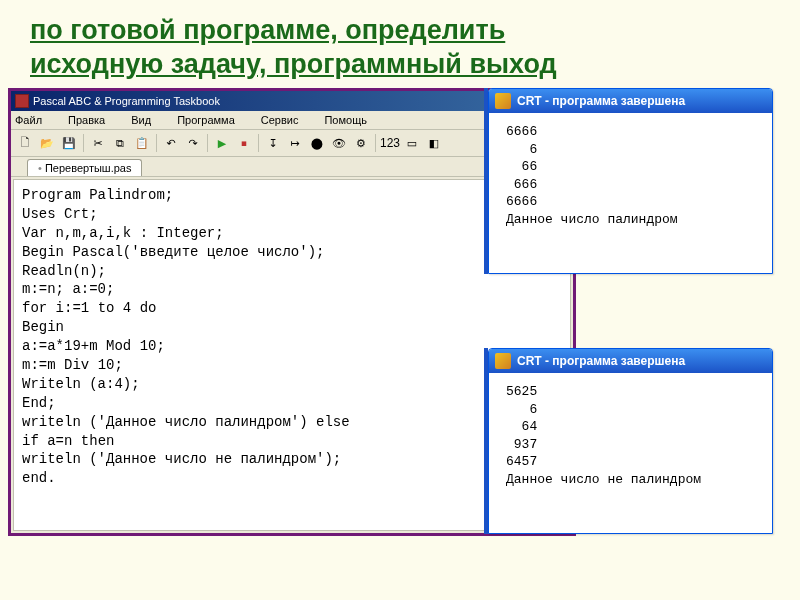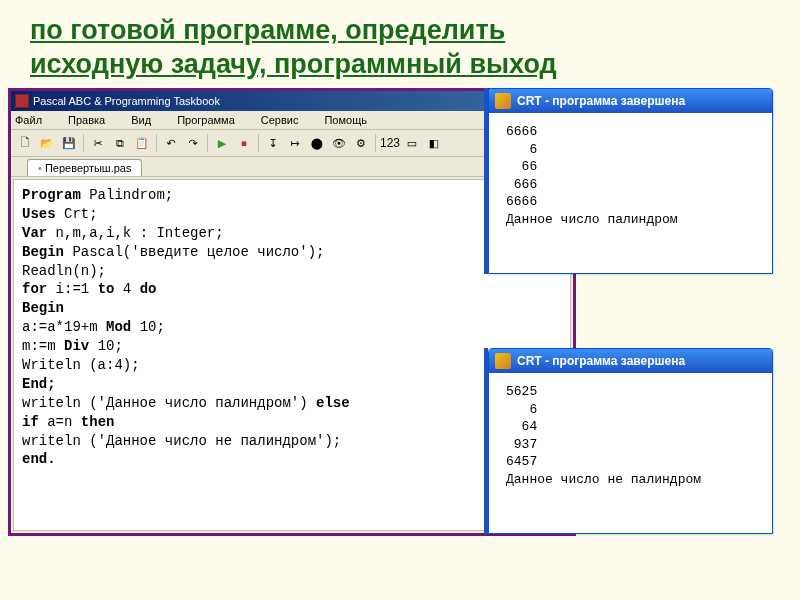--- a/index.html
+++ b/index.html
@@ -109,21 +109,21 @@
     background: #fff;
     border: 1px solid #c0c0b0;
     margin: 2px;
     padding: 6px 8px;
     font-family: "Courier New", monospace;
     font-size: 14px;
     line-height: 1.35;
     color: #000;
     overflow: hidden;
   }
-  .code-area .kw { font-weight: bold; }
+  .code-area .kw { font-weight: normal; }
 
   .out-window {
     position: absolute;
     background: #fff;
     border: 1px solid #0054e3;
     width: 285px;
     border-radius: 4px 4px 0 0;
     box-shadow: 1px 1px 2px rgba(0,0,0,0.15);
   }
   .out1 { left: 480px; top: 0; height: 186px; }
@@ -214,20 +214,21 @@
         <span style="color:#888">•</span>
         <span>Перевертыш.pas</span>
       </div>
     </div>
     <div class="code-area">
 <div><span class="kw">Program</span><span> Palindrom;</span></div>
 <div><span class="kw">Uses</span><span> Crt;</span></div>
 <div><span class="kw">Var</span><span> n,m,a,i,k : Integer;</span></div>
 <div><span class="kw">Begin</span><span> Pascal('введите целое число');</span></div>
 <div><span>Readln(n);</span></div>
+<div><span>m:=n; a:=0;</span></div>
 <div><span class="kw">for</span><span> i:=1 </span><span class="kw">to</span><span> 4 </span><span class="kw">do</span></div>
 <div><span class="kw">Begin</span></div>
 <div><span>a:=a*19+m </span><span class="kw">Mod</span><span> 10;</span></div>
 <div><span>m:=m </span><span class="kw">Div</span><span> 10;</span></div>
 <div><span>Writeln (a:4);</span></div>
 <div><span class="kw">End;</span></div>
 <div><span>writeln ('Данное число палиндром') </span><span class="kw">else</span></div>
 <div><span class="kw">if</span><span> a=n </span><span class="kw">then</span></div>
 <div><span>writeln ('Данное число не палиндром');</span></div>
 <div><span class="kw">end.</span></div>

